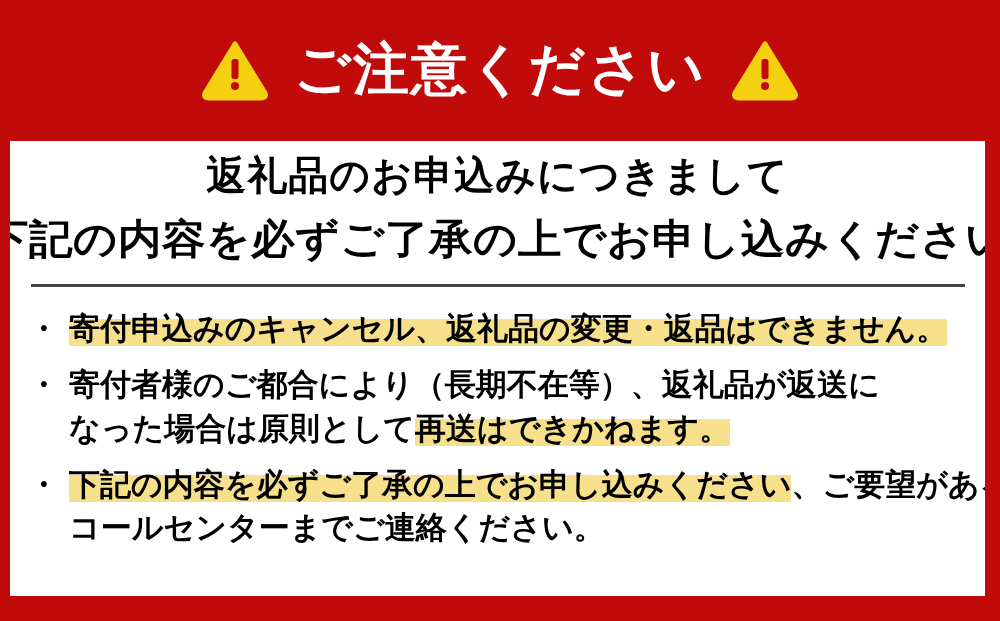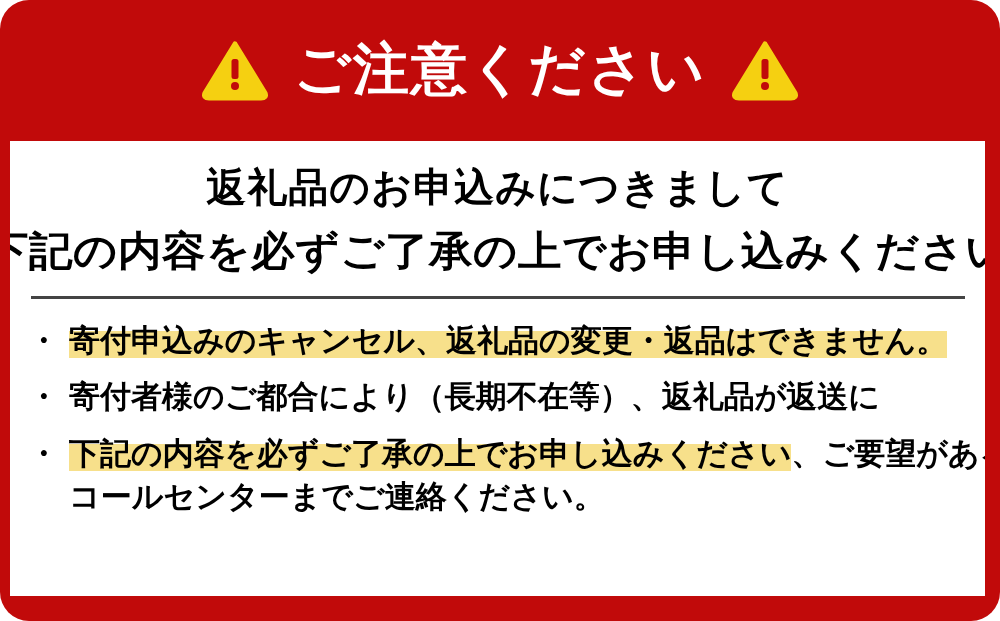--- a/index.html
+++ b/index.html
@@ -15,21 +15,20 @@
   }
 
   
   #notice-banner {
     position: relative;
     width: 1000px;
     height: 621px;
     background: var(--red, #c10a0a);
     box-sizing: border-box;
     overflow: hidden;
-    border-radius: 29px;
   }
 
   
   .header-band {
     position: absolute;
     left: 0;
     top: 0;
     width: 1000px;
     height: 141px;
     display: flex;
@@ -63,21 +62,21 @@
     top: 141px;
     width: 975px;
     height: 455px;
     background: #ffffff;
     box-sizing: border-box;
     overflow: hidden;
   }
 
   
   .subtitle-block {
-    padding-top: 26px;
+    padding-top: 14px;
     text-align: center;
   }
 
   .subtitle-line {
     color: #000000;
     font-weight: bold;
     line-height: 1.0;
     white-space: nowrap;
   }
 
@@ -192,20 +191,23 @@
           <div class="bullet-row">
             <span class="bullet-marker">・</span>
             <span class="bullet-text"><span class="hl">寄付申込みのキャンセル、返礼品の変更・返品はできません。</span></span>
           </div>
         </li>
         <li class="bullet-item">
           <div class="bullet-row">
             <span class="bullet-marker">・</span>
             <span class="bullet-text"><span>寄付者様のご都合により（長期不在等）、返礼品が返送に</span></span>
           </div>
+          <div class="bullet-row continuation">
+            <span class="bullet-text"><span>なった場合は原則として</span><span class="hl">再送はできかねます。</span></span>
+          </div>
         </li>
         <li class="bullet-item">
           <div class="bullet-row">
             <span class="bullet-marker">・</span>
             <span class="bullet-text"><span class="hl">下記の内容を必ずご了承の上でお申し込みください</span><span>、ご要望がある際は</span></span>
           </div>
           <div class="bullet-row continuation">
             <span class="bullet-text"><span>コールセンターまでご連絡ください。</span></span>
           </div>
         </li>

